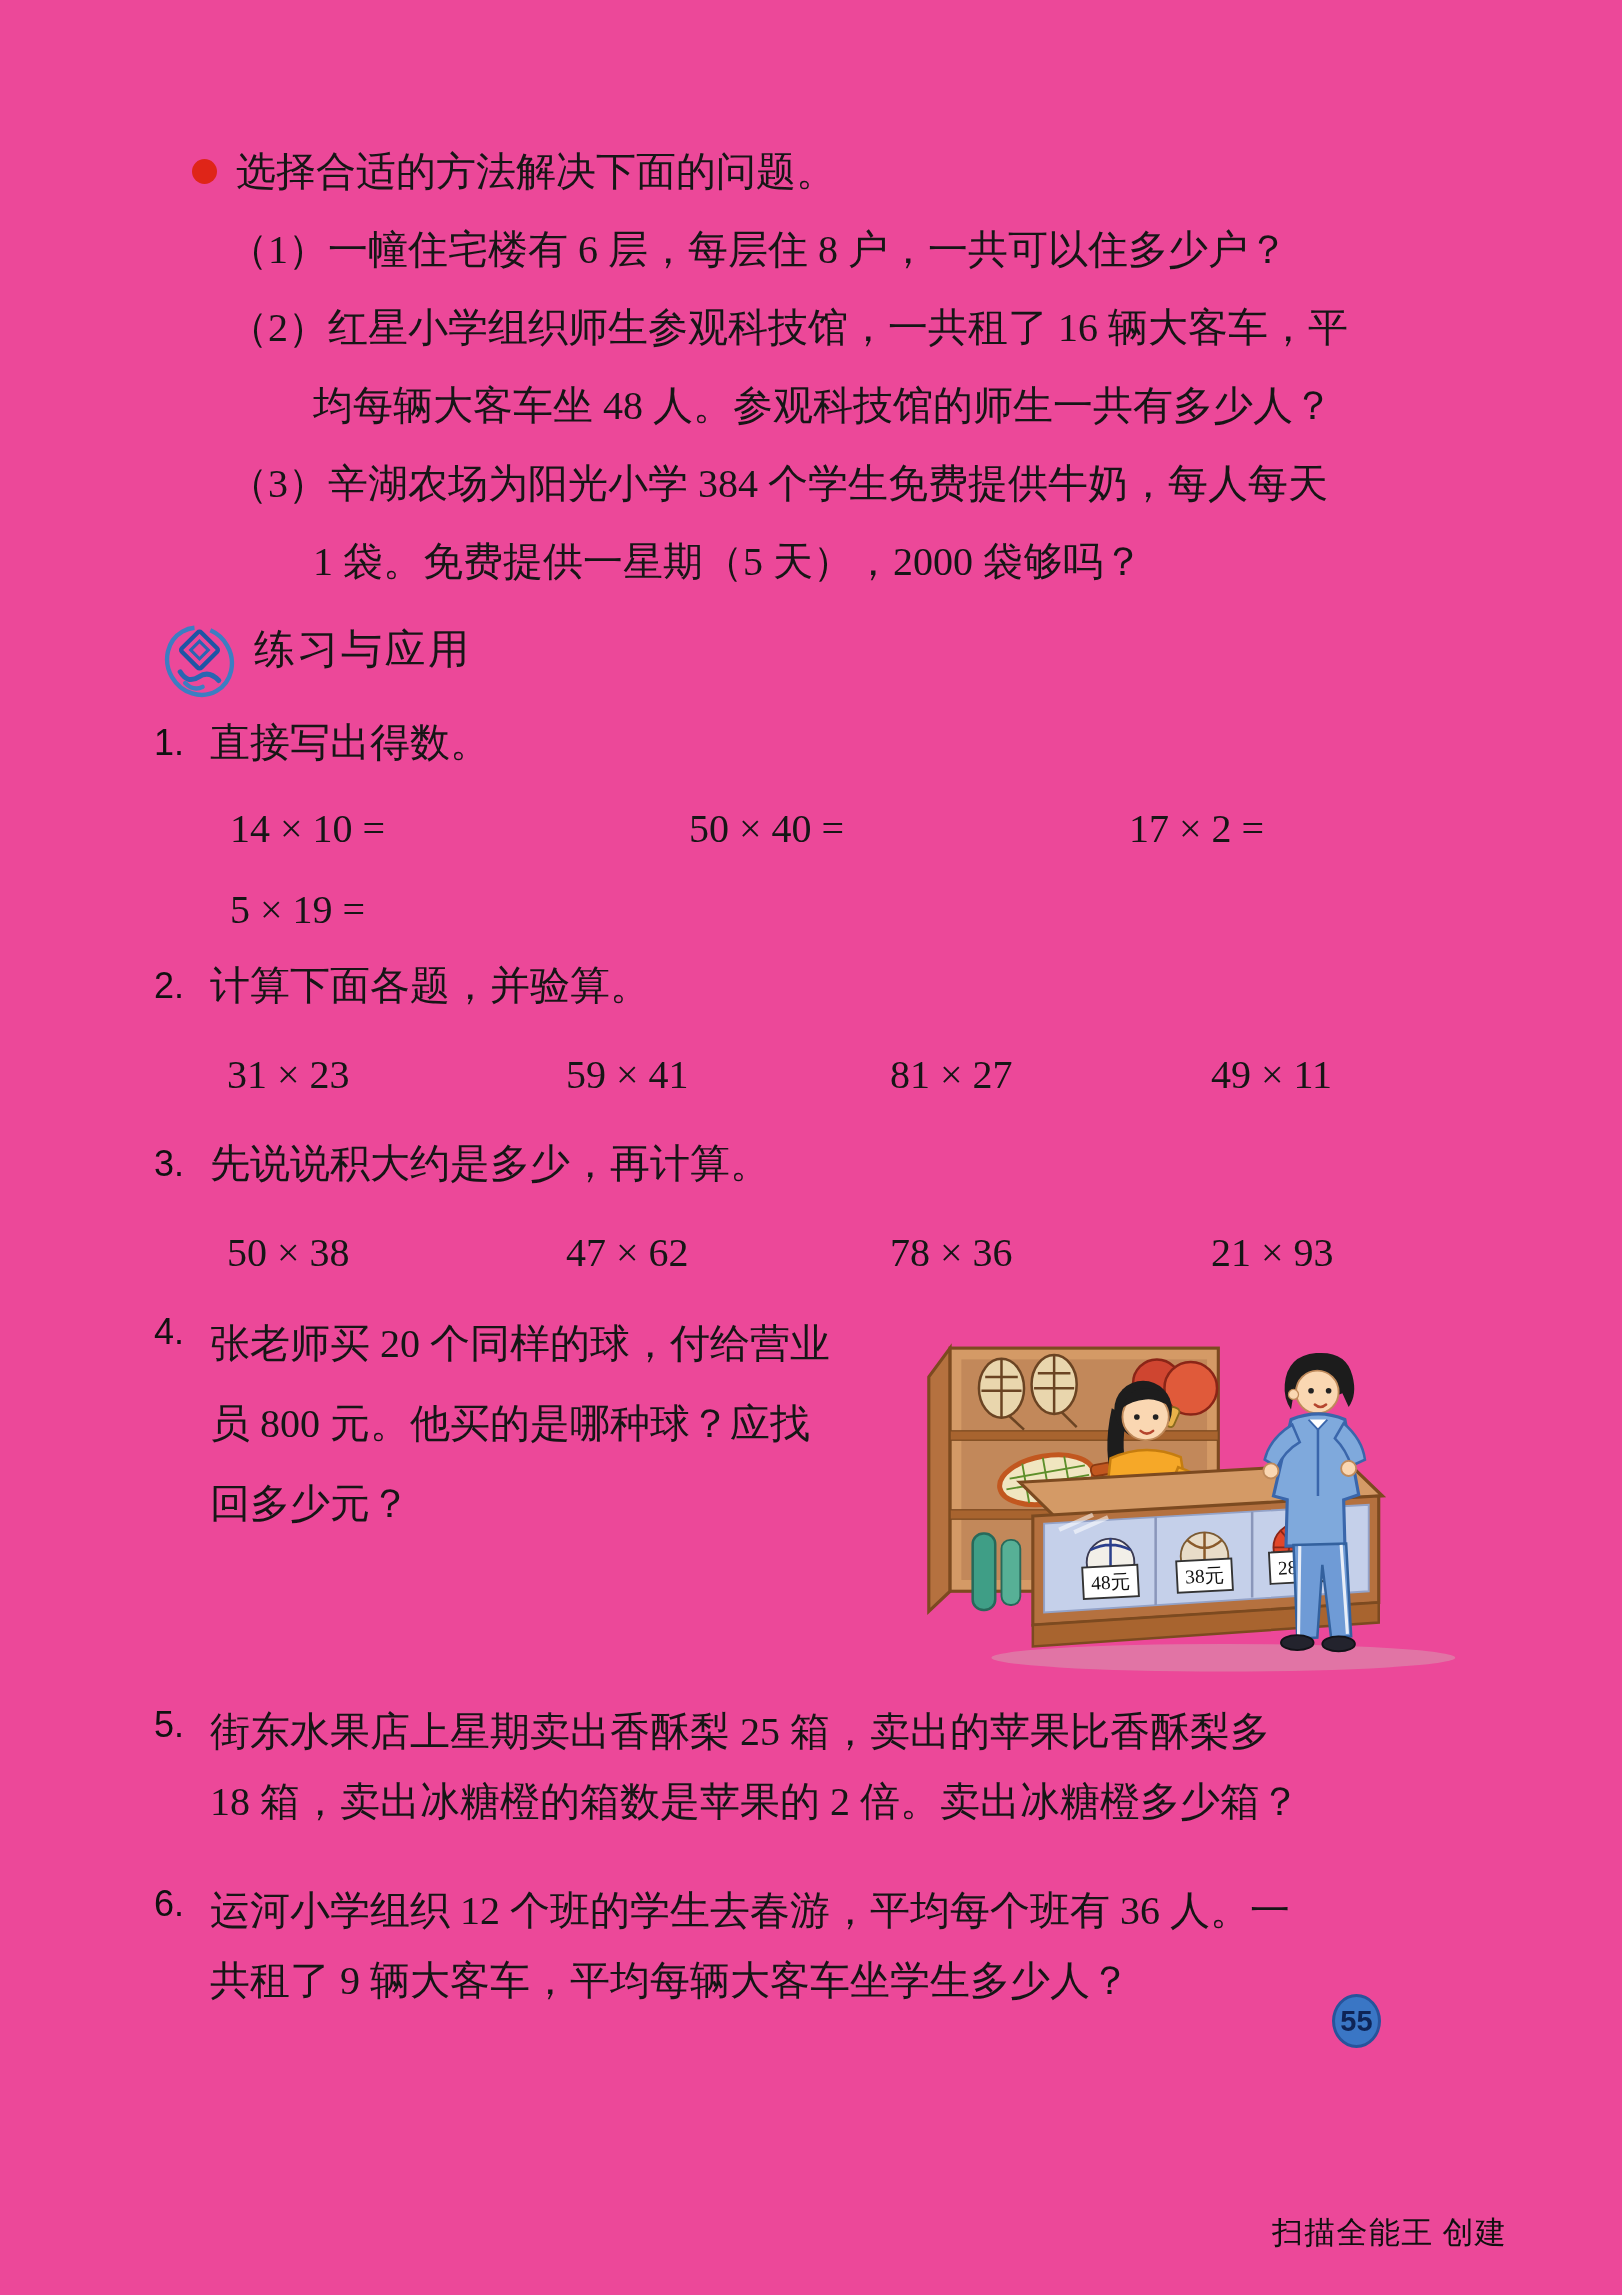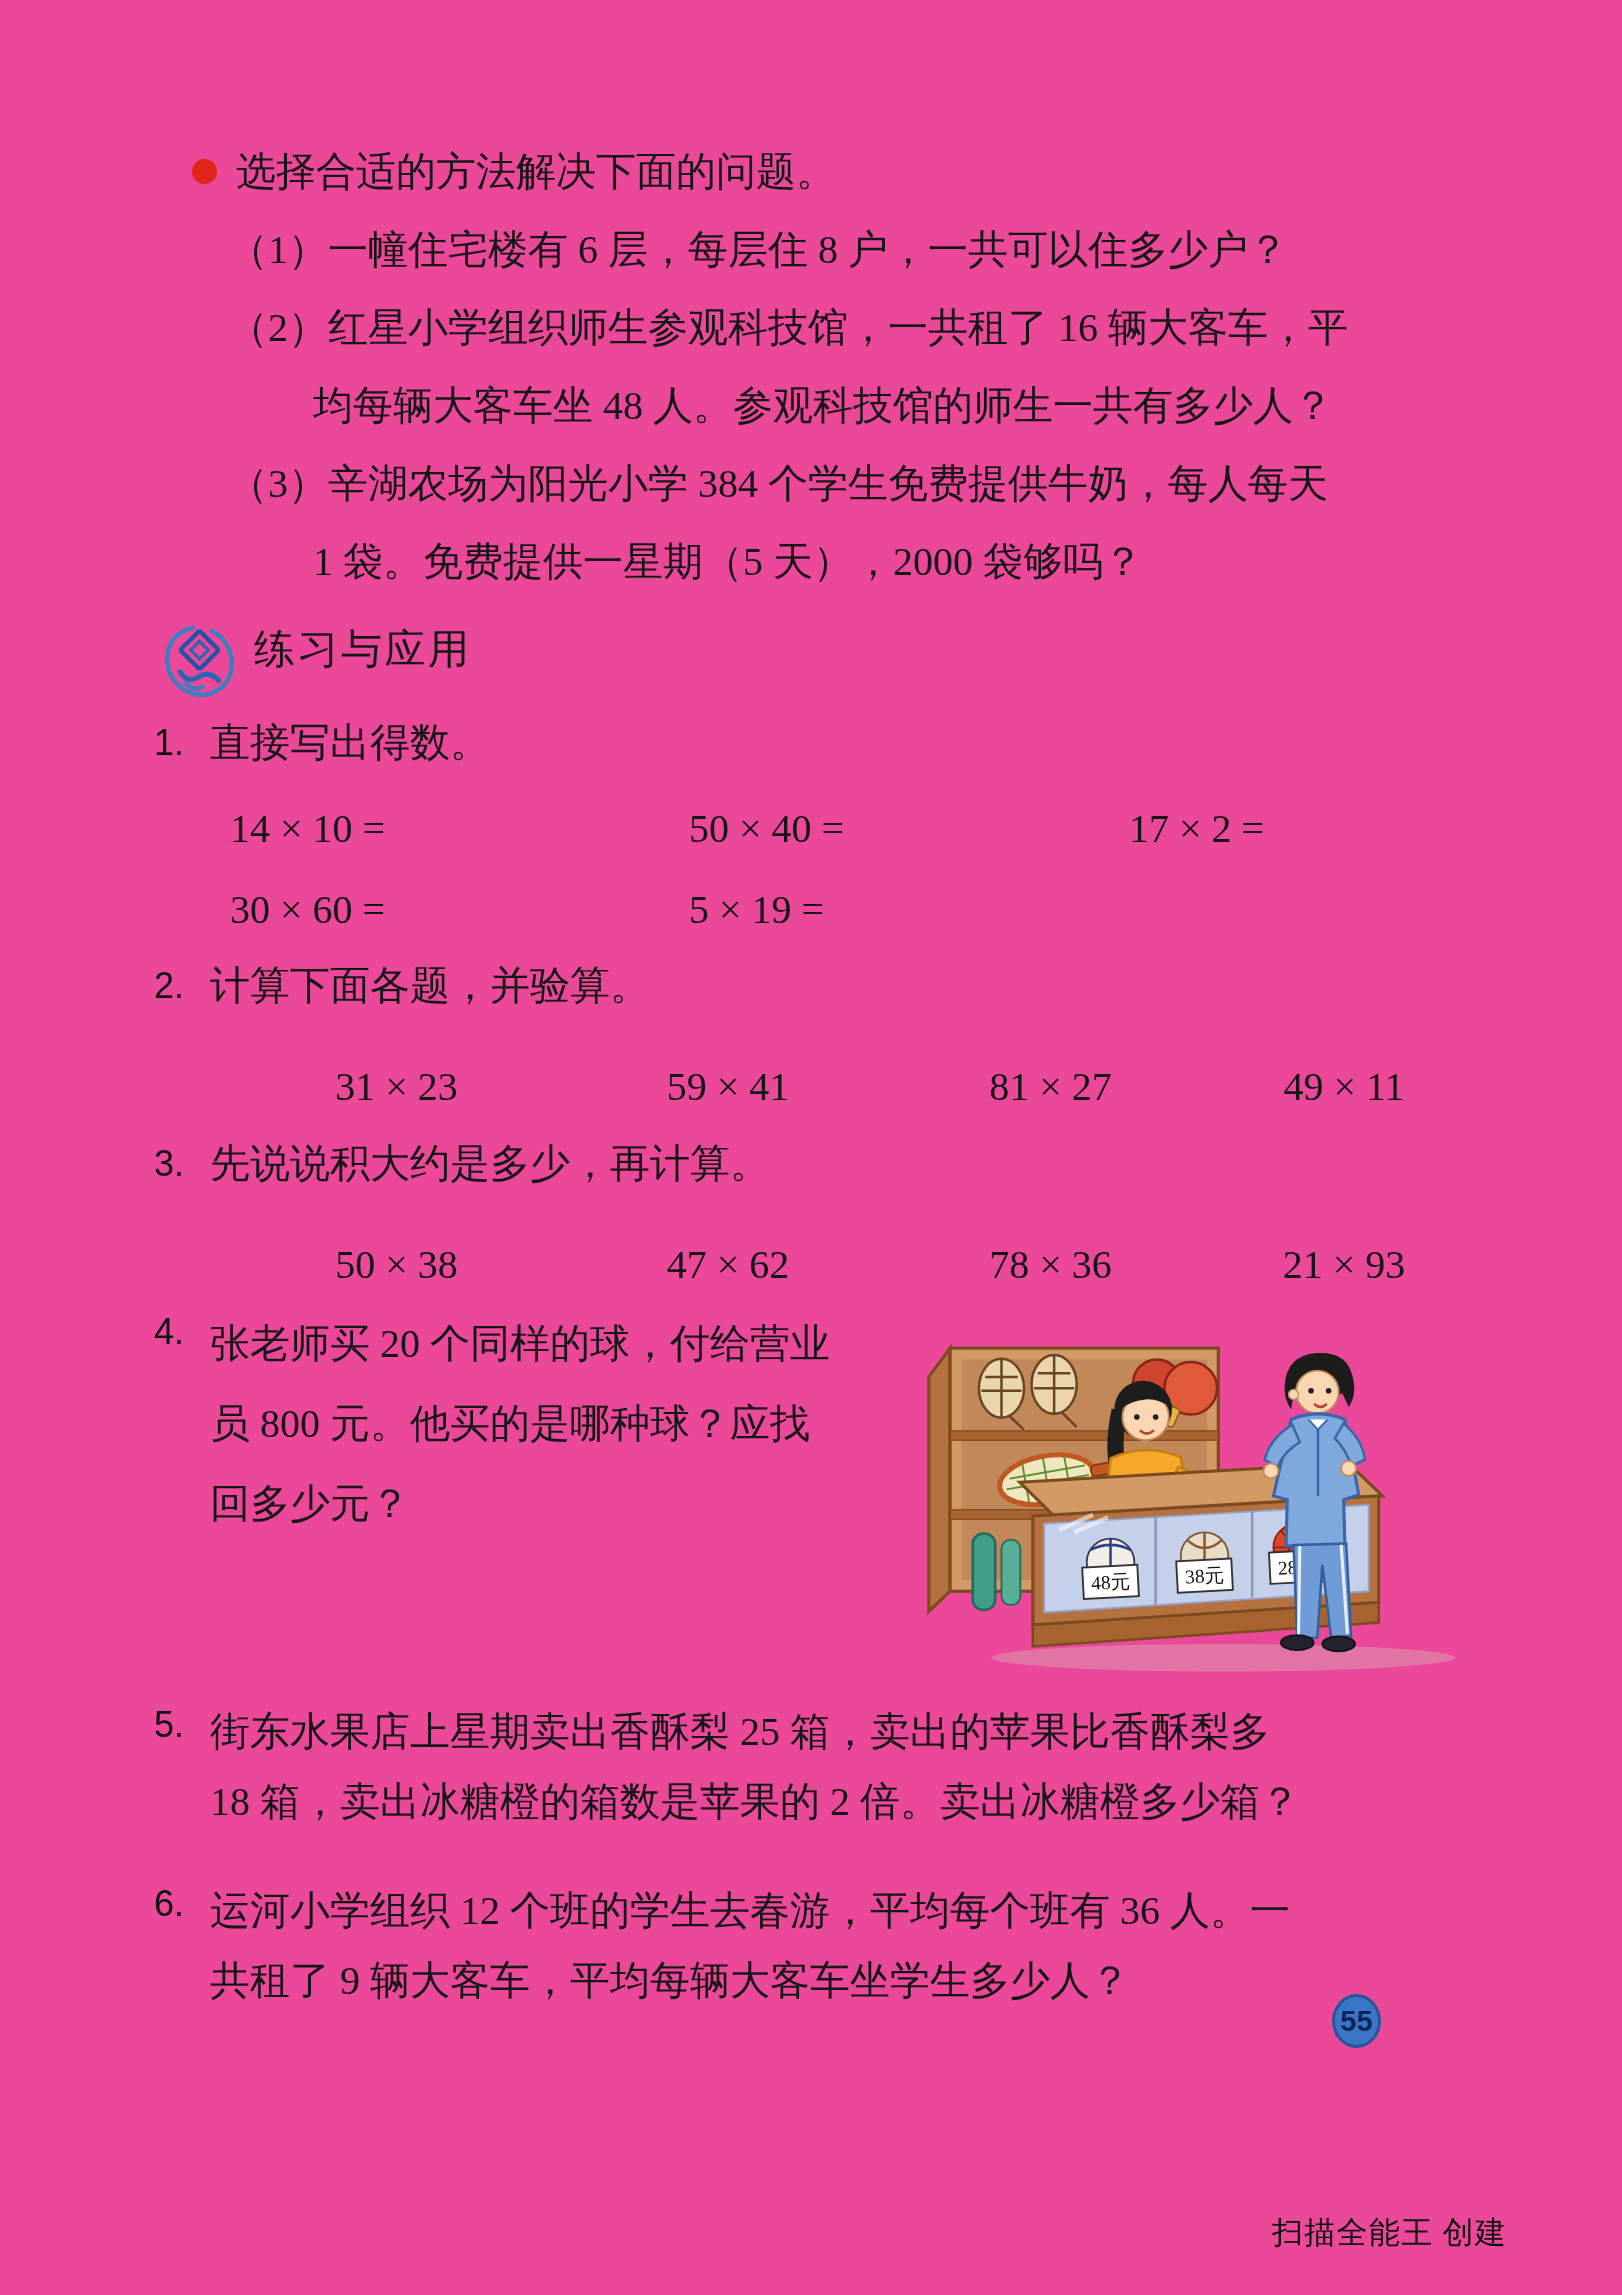--- a/index.html
+++ b/index.html
@@ -23,21 +23,21 @@
   .htext { font-size:41px; letter-spacing:2.5px; }
 
   
   .ex { position:absolute; left:154px; width:1323px; display:flex; align-items:flex-start; }
   .ex-num { flex:0 0 56px; font-family:"Liberation Sans","DejaVu Sans",sans-serif;
             font-size:36px; line-height:55px; color:#111; }
   .ex-body { flex:1; font-size:40px; }
   .ex-label { margin:0; line-height:55px; }
   .mrow { display:grid; font-size:40px; line-height:45px; white-space:nowrap; }
   .mrow.r3 { padding-left:20px; grid-template-columns:459px 440px auto; margin-top:36px; }
-  .mrow.r4 { padding-left:17px; grid-template-columns:339px 324px 321px auto; margin-top:51px;text-align:center; }
+  .mrow.r4 { padding-left:17px; grid-template-columns:339px 324px 321px auto; margin-top:39px; }
   .ex-text { margin:0; white-space:pre-line; line-height:70px; }
   #ex1 { top:715px; } #ex2 { top:958px; } #ex3 { top:1136px; }
   #ex4 { top:1304px; width:840px; }
   #ex4 .ex-text { line-height:80px; }
   #ex5 { top:1697px; } #ex6 { top:1876px; }
 
   
   .illus { position:absolute; left:910px; top:1314px; width:569px; height:364px; }
 
   
@@ -81,21 +81,20 @@
   <div class="ex" id="ex1">
     <span class="ex-num">1.</span>
     <div class="ex-body">
       <p class="ex-label">直接写出得数。</p>
       <div class="mrow r3">
         <span>14 × 10 =</span>
         <span>50 × 40 =</span>
         <span>17 × 2 =</span>
       </div>
       <div class="mrow r3">
-        <span>30 × 60 =</span>
         <span>5 × 19 =</span>
       </div>
     </div>
   </div>
 
   <div class="ex" id="ex2">
     <span class="ex-num">2.</span>
     <div class="ex-body">
       <p class="ex-label">计算下面各题，并验算。</p>
       <div class="mrow r4">

